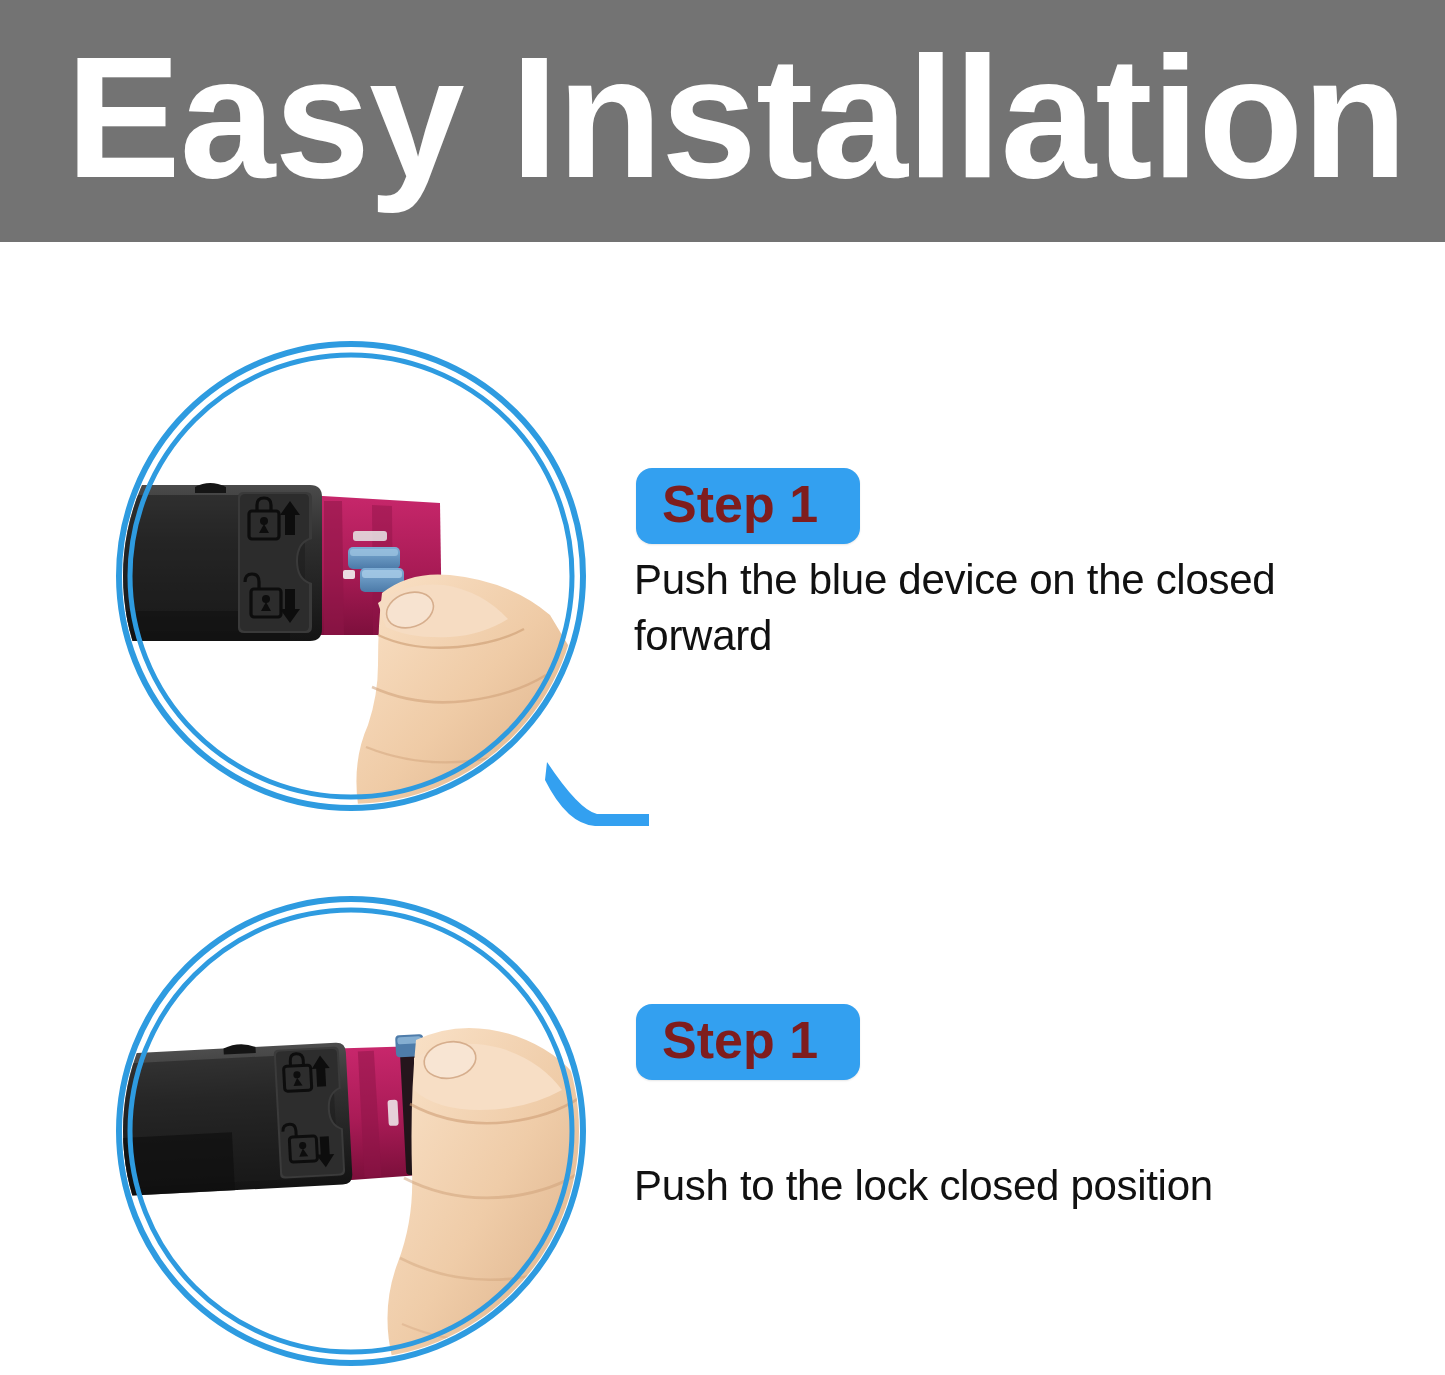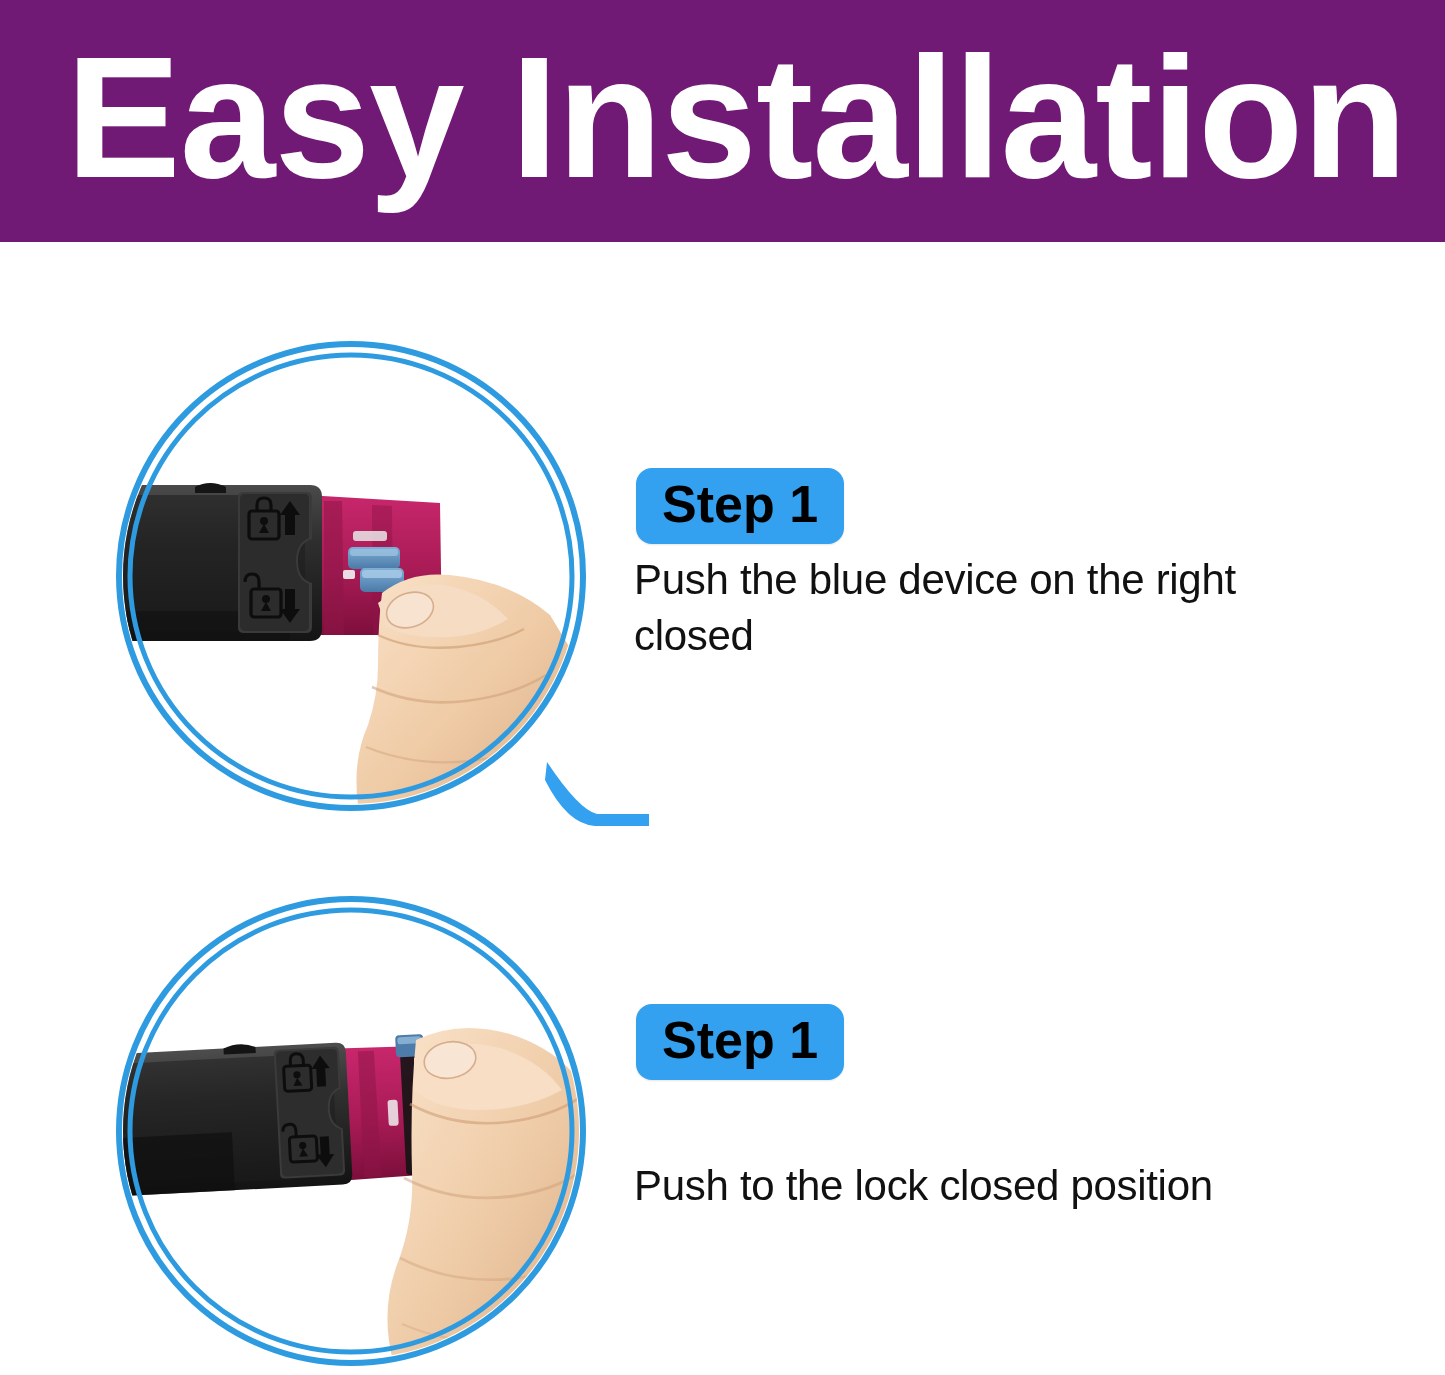--- a/index.html
+++ b/index.html
@@ -15,21 +15,21 @@
     position: relative;
   }
 
   
   #header-banner {
     position: absolute;
     left: 0;
     top: 0;
     width: 1445px;
     height: 242px;
-    background: #701a75;
+    background: #737373;
     overflow: hidden;
   }
   #page-title {
     position: absolute;
     left: 66px;
     top: 28px;
     width: 1345px;
     color: #ffffff;
     font-family: "Liberation Sans", sans-serif;
     font-weight: bold;
@@ -72,26 +72,26 @@
     width: 130px;
     height: 110px;
     pointer-events: none;
   }
   #connector-1 { left: 545px; top: 458px; }
 
   .step-badge {
     position: absolute;
     background: #33A0F0;
     border-radius: 16px;
-    color: #000000;
+    color: #7f1d1d;
     font-family: "Liberation Sans", sans-serif;
     font-weight: bold;
     font-size: 52px;
     line-height: 52px;
-    padding: 10px 26px 14px 26px;
+    padding: 10px 42px 14px 26px;
     white-space: nowrap;
     box-shadow: 0 1px 2px rgba(0,0,0,0.10);
     text-align: center;
   }
   #step-badge-1 { left: 636px; top: 468px; }
   #step-badge-2 { left: 636px; top: 1004px; }
 
   .step-desc {
     position: absolute;
     color: #111111;
@@ -212,21 +212,21 @@
       <circle cx="241" cy="241" r="221" fill="none" stroke="#2E9BE0" stroke-width="5"></circle>
     </svg>
   </div>
 
   <svg class="connector-svg" id="connector-1" viewBox="0 0 130 110" xmlns="http://www.w3.org/2000/svg">
     <path d="M2 4 Q34 52 52 56 L104 56 L104 68 L50 68 Q22 66 0 22 Z" fill="#33A0F0"></path>
   </svg>
 </div>
 
 <div class="step-badge" id="step-badge-1">Step 1</div>
-<div class="step-desc" id="step-desc-1">Push the blue device on the right closed</div>
+<div class="step-desc" id="step-desc-1">Push the blue device on the closed forward</div>
 
 <div class="step-block" id="step-block-2">
 
   <div class="photo-circle" id="photo-circle-2">
     <svg viewBox="0 0 482 482" xmlns="http://www.w3.org/2000/svg">
       <defs>
         <clipPath id="clip2">
           <circle cx="241" cy="241" r="228"></circle>
         </clipPath>
         <linearGradient id="blk2" x1="0" y1="0" x2="0" y2="1">

